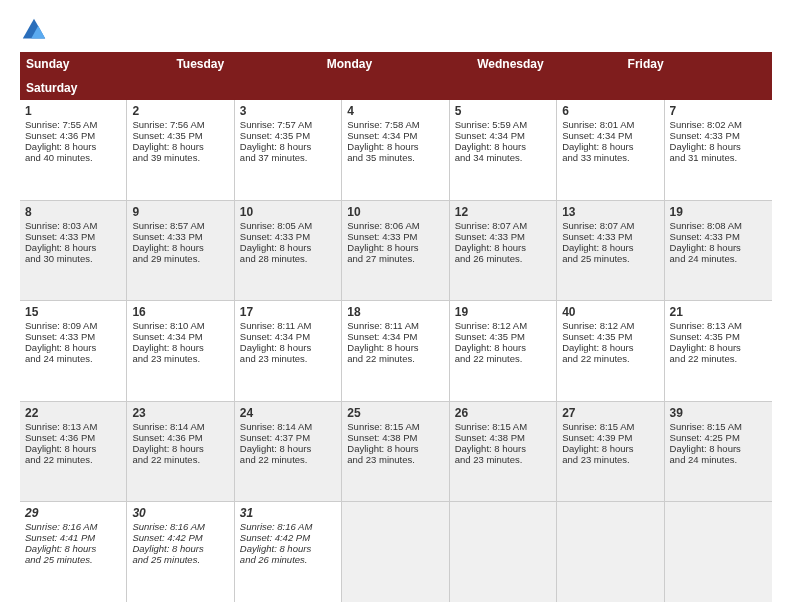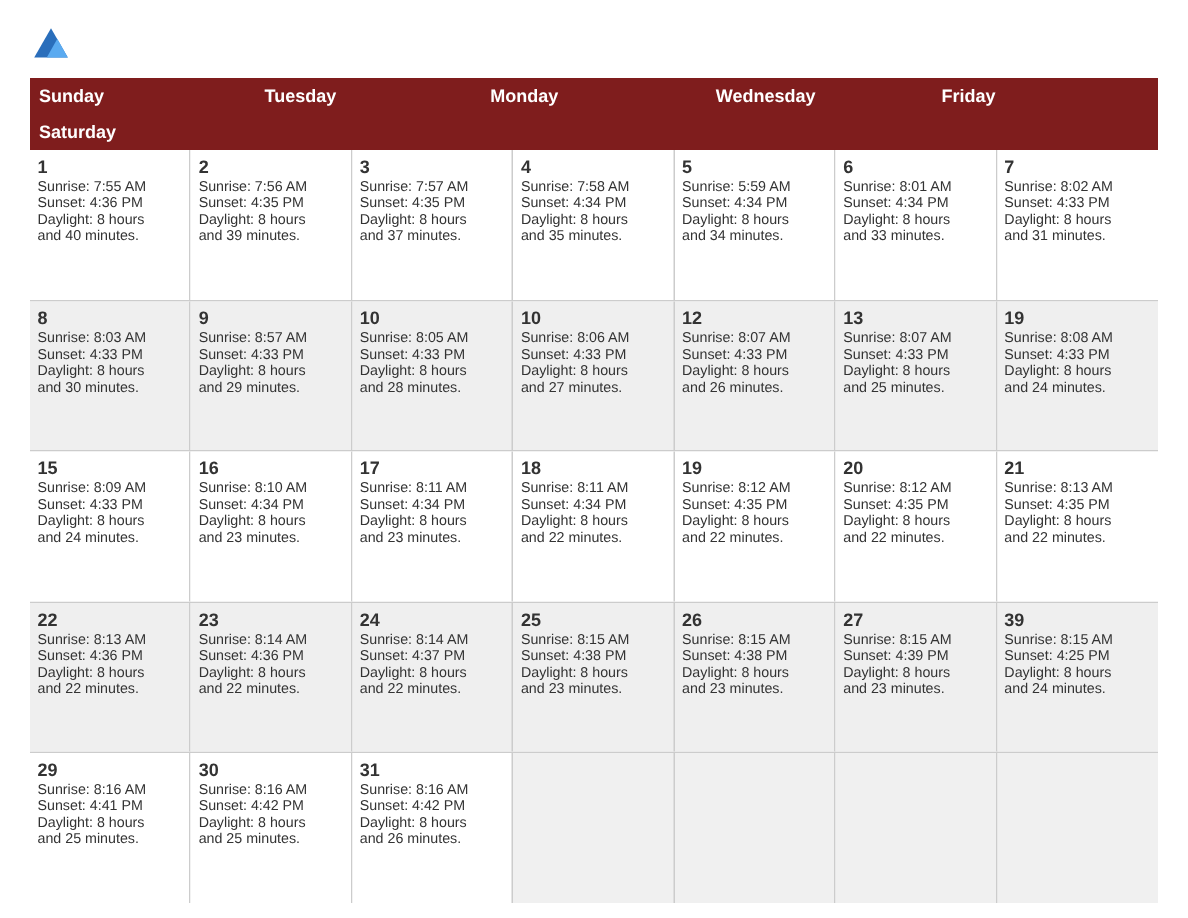--- a/index.html
+++ b/index.html
@@ -83,20 +83,21 @@
       flex: 1;
     }
     .cal-row {
       display: grid;
       grid-template-columns: repeat(7, 1fr);
       flex: 1;
       border-bottom: 1px solid #ccc;
     }
     .cal-row:last-child {
       border-bottom: none;
+      font-style: italic;
     }
     .cal-cell {
       border-right: 1px solid #ccc;
       padding: 4px 5px;
       font-size: 9.5px;
       color: #333;
       vertical-align: top;
       min-height: 0;
       overflow: hidden;
     }
@@ -282,21 +283,21 @@
             <div>and 22 minutes.</div>
           </div>
           <div class="cal-cell">
             <span class="day-num">19</span>
             <div>Sunrise: 8:12 AM</div>
             <div>Sunset: 4:35 PM</div>
             <div>Daylight: 8 hours</div>
             <div>and 22 minutes.</div>
           </div>
           <div class="cal-cell">
-            <span class="day-num">20</span>
+            <span class="day-num">40</span>
             <div>Sunrise: 8:12 AM</div>
             <div>Sunset: 4:35 PM</div>
             <div>Daylight: 8 hours</div>
             <div>and 22 minutes.</div>
           </div>
           <div class="cal-cell">
             <span class="day-num">21</span>
             <div>Sunrise: 8:13 AM</div>
             <div>Sunset: 4:35 PM</div>
             <div>Daylight: 8 hours</div>

